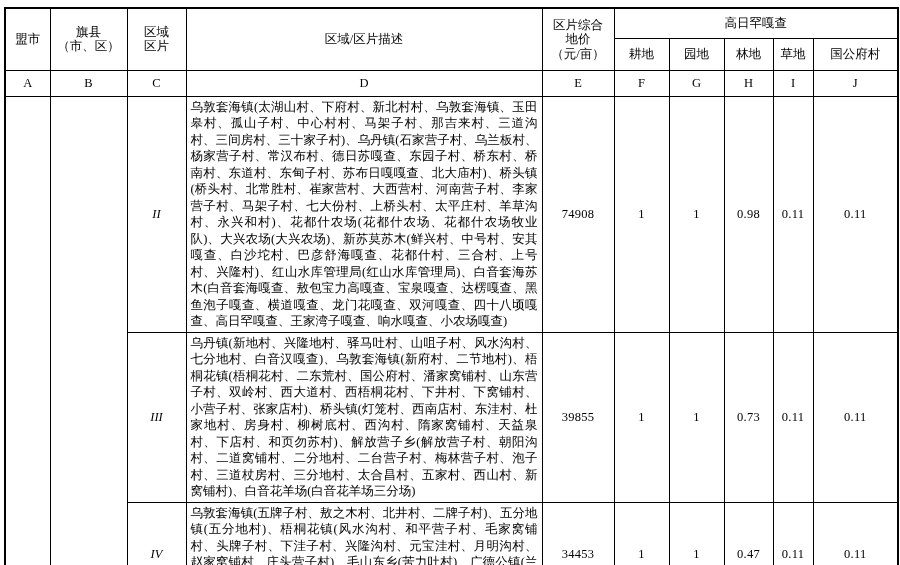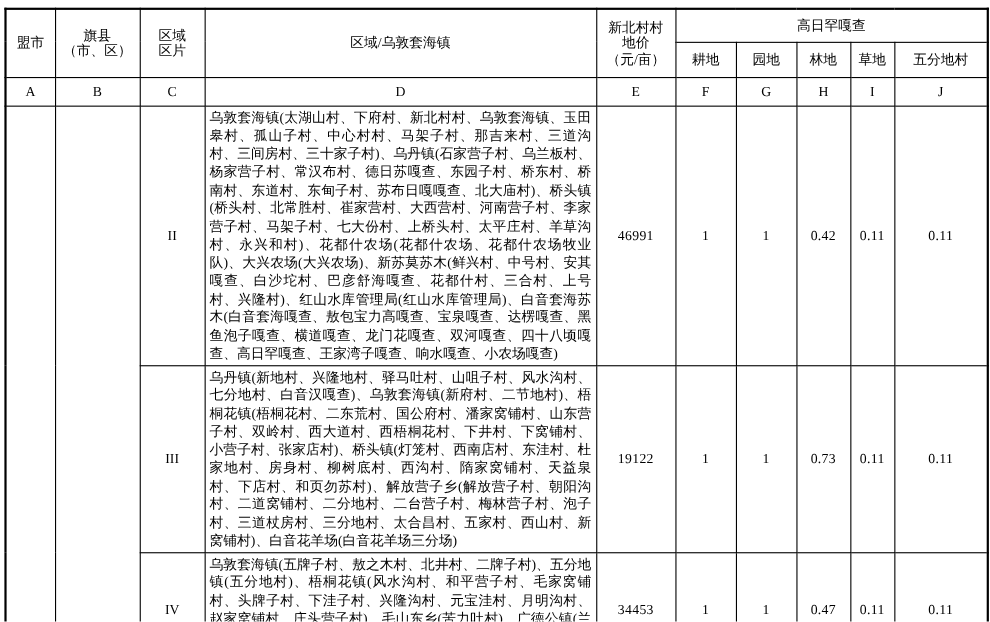--- a/index.html
+++ b/index.html
@@ -27,21 +27,21 @@
     background:#fff;
   }
   .r-head1 { height:30px; }
   .r-head2 { height:32px; }
   .r-letters { height:26px; }
   .r-ii  { height:220px; }
   .r-iii { height:156px; }
   .r-iv  { height:84px; }
   .letter { font-size:13px; }
   .num { font-size:13px; letter-spacing:0.3px; }
-  .zone { font-size:13.5px; }
+  .zone { font-size:13.5px;font-style:italic; }
   td.desc {
     text-align:justify;
     padding:2px 4px;
     line-height:16.5px;
     vertical-align:middle;
   }
   .hline { display:block; line-height:14.5px; }
 </style>
 </head>
 <body>
@@ -67,66 +67,66 @@
         </th>
         <th rowspan="2">
           <span class="hline">旗县</span>
           <span class="hline">（市、区）</span>
         </th>
         <th rowspan="2">
           <span class="hline">区域</span>
           <span class="hline">区片</span>
         </th>
         <th rowspan="2">
-          <span class="hline">区域/乌敦套海镇</span>
+          <span class="hline">区域/区片描述</span>
         </th>
         <th rowspan="2">
-          <span class="hline">新北村村</span>
+          <span class="hline">区片综合</span>
           <span class="hline">地价</span>
           <span class="hline">（元/亩）</span>
         </th>
         <th colspan="5">高日罕嘎查</th>
       </tr>
       <tr class="r-head2">
         <th>耕地</th>
         <th>园地</th>
         <th>林地</th>
         <th>草地</th>
-        <th>五分地村</th>
+        <th>国公府村</th>
       </tr>
       <tr class="r-letters">
         <td class="letter">A</td>
         <td class="letter">B</td>
         <td class="letter">C</td>
         <td class="letter">D</td>
         <td class="letter">E</td>
         <td class="letter">F</td>
         <td class="letter">G</td>
         <td class="letter">H</td>
         <td class="letter">I</td>
         <td class="letter">J</td>
       </tr>
     </thead>
     <tbody>
       <tr class="r-ii">
         <td rowspan="3"></td>
         <td rowspan="3"></td>
         <td class="zone">II</td>
         <td class="desc">乌敦套海镇(太湖山村、下府村、新北村村、乌敦套海镇、玉田皋村、孤山子村、中心村村、马架子村、那吉来村、三道沟村、三间房村、三十家子村)、乌丹镇(石家营子村、乌兰板村、杨家营子村、常汉布村、德日苏嘎查、东园子村、桥东村、桥南村、东道村、东甸子村、苏布日嘎嘎查、北大庙村)、桥头镇(桥头村、北常胜村、崔家营村、大西营村、河南营子村、李家营子村、马架子村、七大份村、上桥头村、太平庄村、羊草沟村、永兴和村)、花都什农场(花都什农场、花都什农场牧业队)、大兴农场(大兴农场)、新苏莫苏木(鲜兴村、中号村、安其嘎查、白沙坨村、巴彦舒海嘎查、花都什村、三合村、上号村、兴隆村)、红山水库管理局(红山水库管理局)、白音套海苏木(白音套海嘎查、敖包宝力高嘎查、宝泉嘎查、达楞嘎查、黑鱼泡子嘎查、横道嘎查、龙门花嘎查、双河嘎查、四十八顷嘎查、高日罕嘎查、王家湾子嘎查、响水嘎查、小农场嘎查)</td>
-        <td class="num">46991</td>
+        <td class="num">74908</td>
         <td class="num">1</td>
         <td class="num">1</td>
-        <td class="num">0.42</td>
+        <td class="num">0.98</td>
         <td class="num">0.11</td>
         <td class="num">0.11</td>
       </tr>
       <tr class="r-iii">
         <td class="zone">III</td>
         <td class="desc">乌丹镇(新地村、兴隆地村、驿马吐村、山咀子村、风水沟村、七分地村、白音汉嘎查)、乌敦套海镇(新府村、二节地村)、梧桐花镇(梧桐花村、二东荒村、国公府村、潘家窝铺村、山东营子村、双岭村、西大道村、西梧桐花村、下井村、下窝铺村、小营子村、张家店村)、桥头镇(灯笼村、西南店村、东洼村、杜家地村、房身村、柳树底村、西沟村、隋家窝铺村、天益泉村、下店村、和页勿苏村)、解放营子乡(解放营子村、朝阳沟村、二道窝铺村、二分地村、二台营子村、梅林营子村、泡子村、三道杖房村、三分地村、太合昌村、五家村、西山村、新窝铺村)、白音花羊场(白音花羊场三分场)</td>
-        <td class="num">19122</td>
+        <td class="num">39855</td>
         <td class="num">1</td>
         <td class="num">1</td>
         <td class="num">0.73</td>
         <td class="num">0.11</td>
         <td class="num">0.11</td>
       </tr>
       <tr class="r-iv">
         <td class="zone">IV</td>
         <td class="desc">乌敦套海镇(五牌子村、敖之木村、北井村、二牌子村)、五分地镇(五分地村)、梧桐花镇(风水沟村、和平营子村、毛家窝铺村、头牌子村、下洼子村、兴隆沟村、元宝洼村、月明沟村、赵家窝铺村、庄头营子村)、毛山东乡(苦力吐村)、广德公镇(兰巴地村、广德公村、巴林道村)、白音花羊场(白音花羊场二分场)、亿合公镇(亿合公村)</td>
         <td class="num">34453</td>

